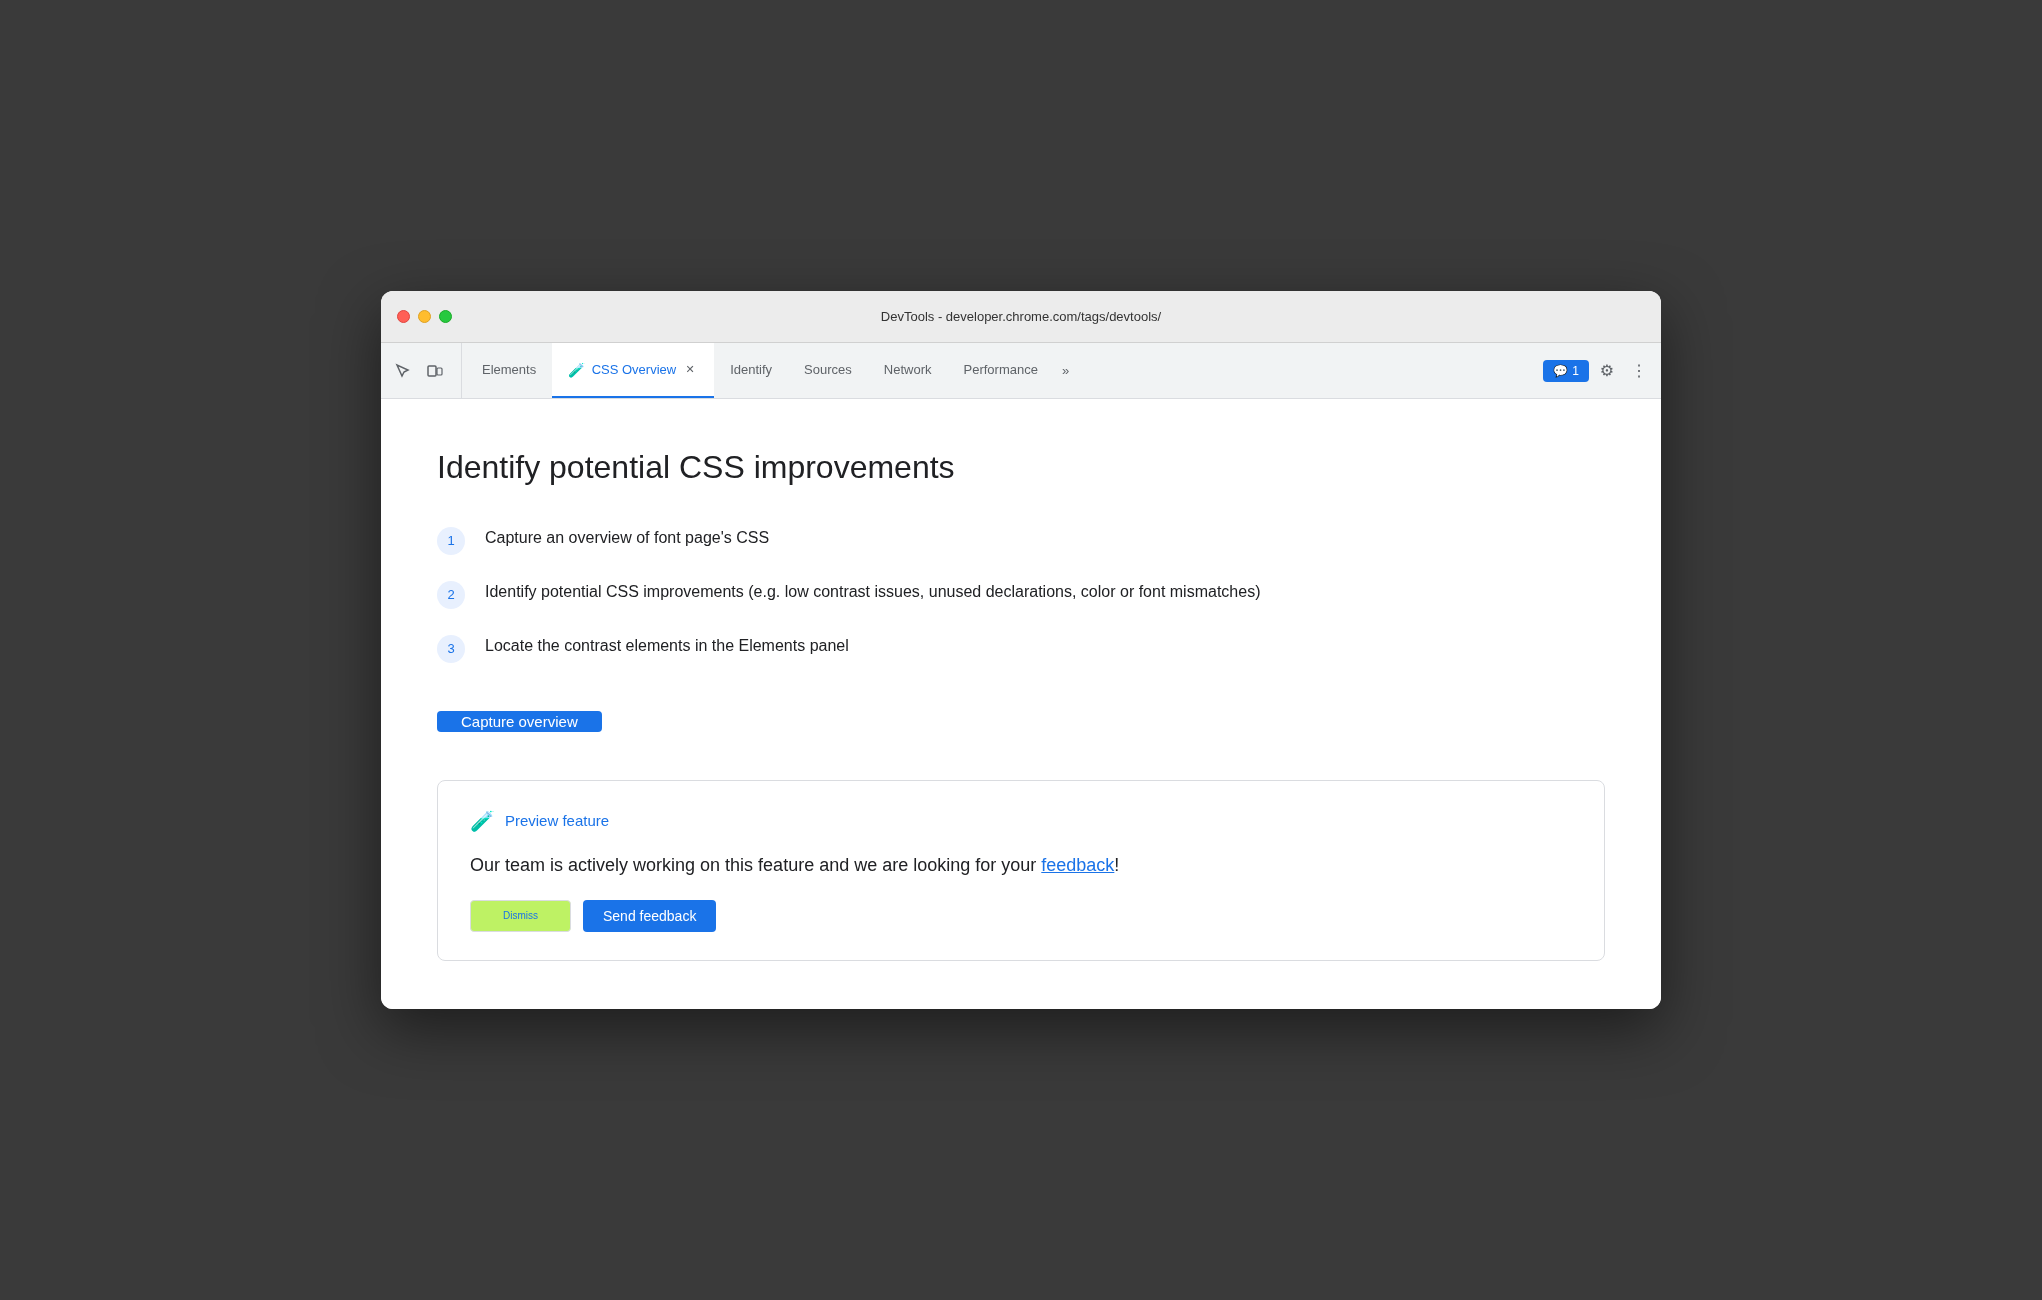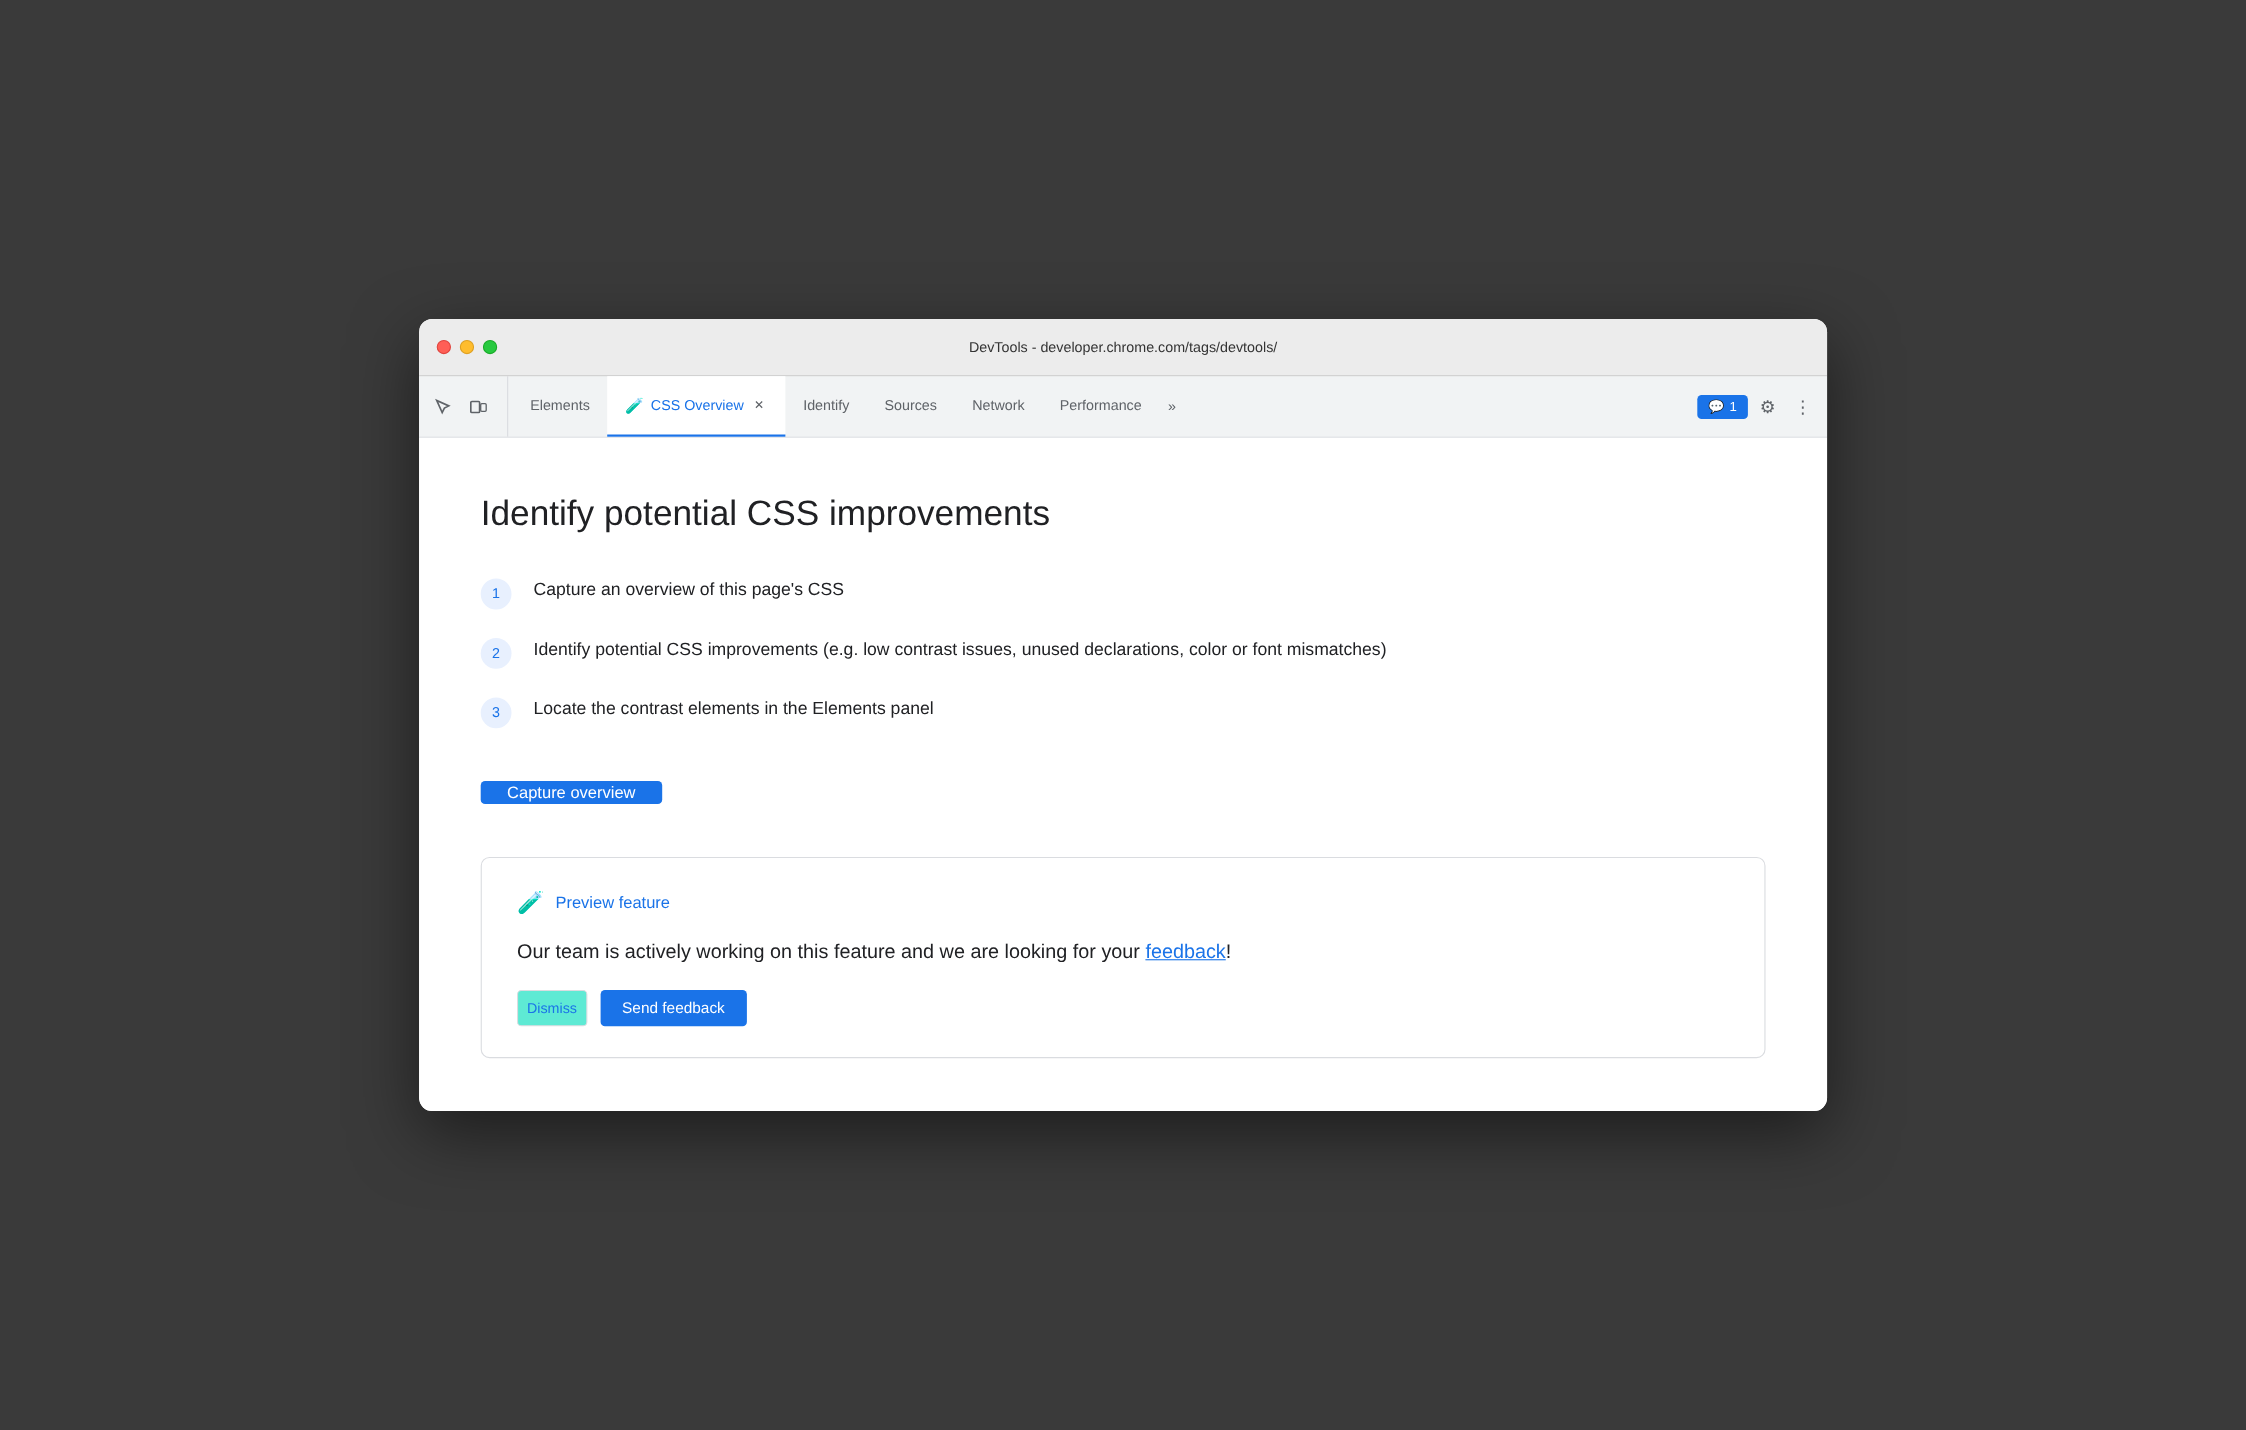--- a/index.html
+++ b/index.html
@@ -277,25 +277,25 @@
     }
 
     .preview-buttons {
       display: flex;
       gap: 12px;
       margin-top: 20px;
     }
 
     .btn-outline {
       border: 1px solid #dadce0;
-      background: #5eead4;
-      color: #1a73e8;
-      border-radius: 4px;
-      padding: 8px 8px;
-      font-size: 13px;
+      background: #bef264;
+      color: #1a73e8;
+      border-radius: 4px;
+      padding: 8px 32px;
+      font-size: 10px;
       cursor: pointer;
     }
 
     .btn-filled {
       background: #1a73e8;
       color: white;
       border: none;
       border-radius: 4px;
       padding: 8px 20px;
       font-size: 14px;
@@ -376,21 +376,21 @@
       </button>
     </div>
   </div>
 
   <div class="main-content">
     <h1 class="page-title">Identify potential CSS improvements</h1>
 
     <ul class="steps-list">
       <li class="step-item">
         <div class="step-number">1</div>
-        <span class="step-text">Capture an overview of this page's CSS</span>
+        <span class="step-text">Capture an overview of font page's CSS</span>
       </li>
       <li class="step-item">
         <div class="step-number">2</div>
         <span class="step-text">Identify potential CSS improvements (e.g. low contrast issues, unused declarations, color or font mismatches)</span>
       </li>
       <li class="step-item">
         <div class="step-number">3</div>
         <span class="step-text">Locate the contrast elements in the Elements panel</span>
       </li>
     </ul>

